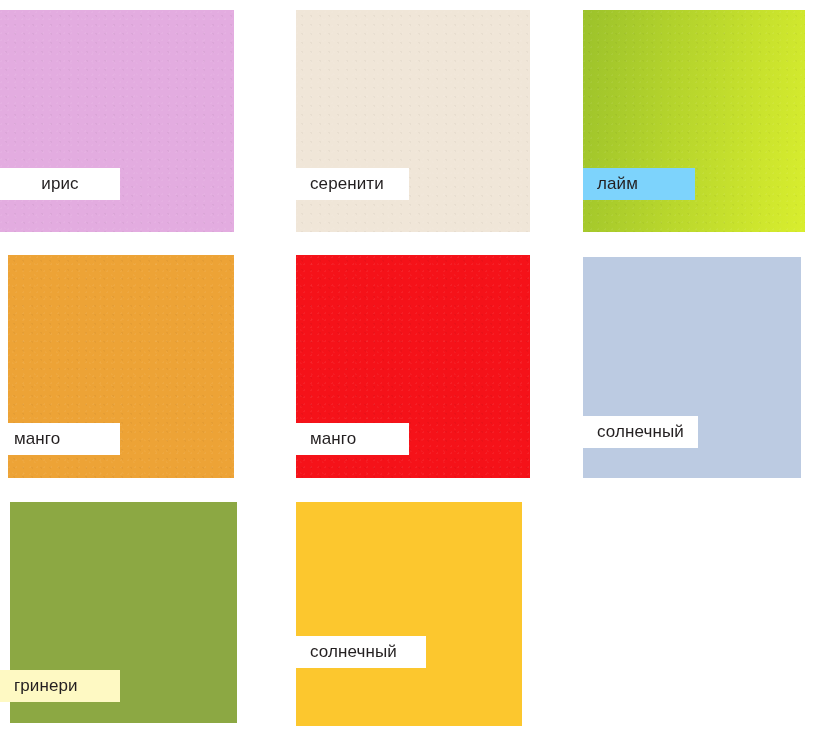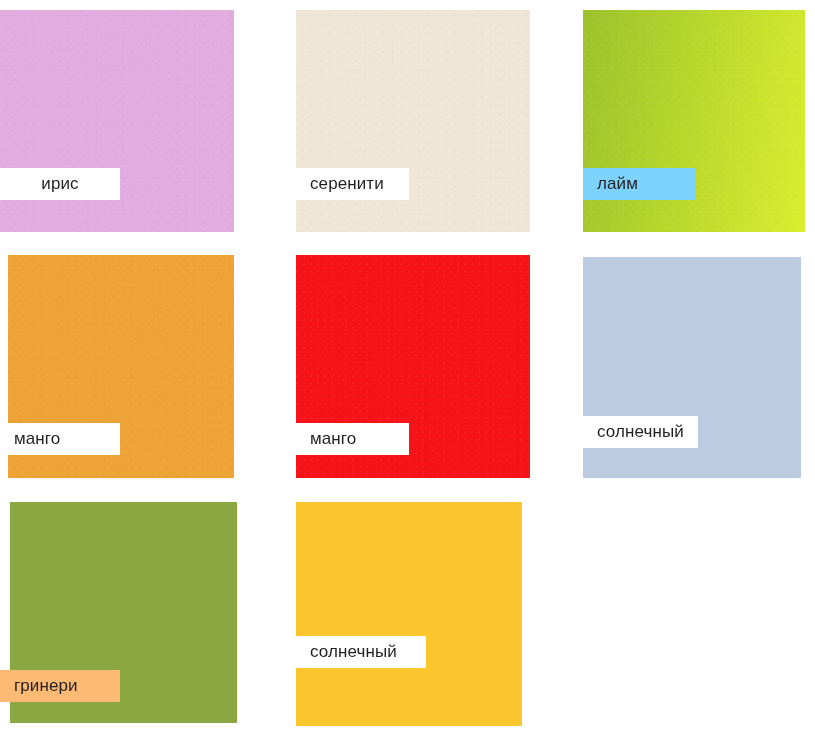--- a/index.html
+++ b/index.html
@@ -88,18 +88,18 @@
       <div class="fill" style="--swatch-color: #f51219; --swatch-color-2: #f51219;"></div>
     </div>
     <div class="swatch-label" style="position: absolute; left: 296px; top: 423px; min-width: 85px; background: rgb(255, 255, 255); color: rgb(35, 31, 32);">манго</div>
     <div class="swatch flat" style="left: 583px; top: 257px; width: 218px; height: 221px;">
       <div class="fill" style="--swatch-color: #bccbe2; --swatch-color-2: #bccbe2;"></div>
     </div>
     <div class="swatch-label" style="position: absolute; left: 583px; top: 416px; min-width: 84px; background: rgb(255, 255, 255); color: rgb(35, 31, 32);">солнечный</div>
     <div class="swatch flat" style="left: 10px; top: 502px; width: 227px; height: 221px;">
       <div class="fill" style="--swatch-color: #8ca843; --swatch-color-2: #8ca843;"></div>
     </div>
-    <div class="swatch-label" style="position: absolute; left: 0px; top: 670px; min-width: 92px; background: #fdba74; color: rgb(35, 31, 32);">гринери</div>
+    <div class="swatch-label" style="position: absolute; left: 0px; top: 670px; min-width: 92px; background: #fef9c3; color: rgb(35, 31, 32);">гринери</div>
     <div class="swatch flat" style="left: 296px; top: 502px; width: 226px; height: 224px;">
       <div class="fill" style="--swatch-color: #fcc72e; --swatch-color-2: #fcc72e;"></div>
     </div>
     <div class="swatch-label" style="position: absolute; left: 296px; top: 636px; min-width: 102px; background: rgb(255, 255, 255); color: rgb(35, 31, 32);">солнечный</div>
   </div>
 
 </body></html>

